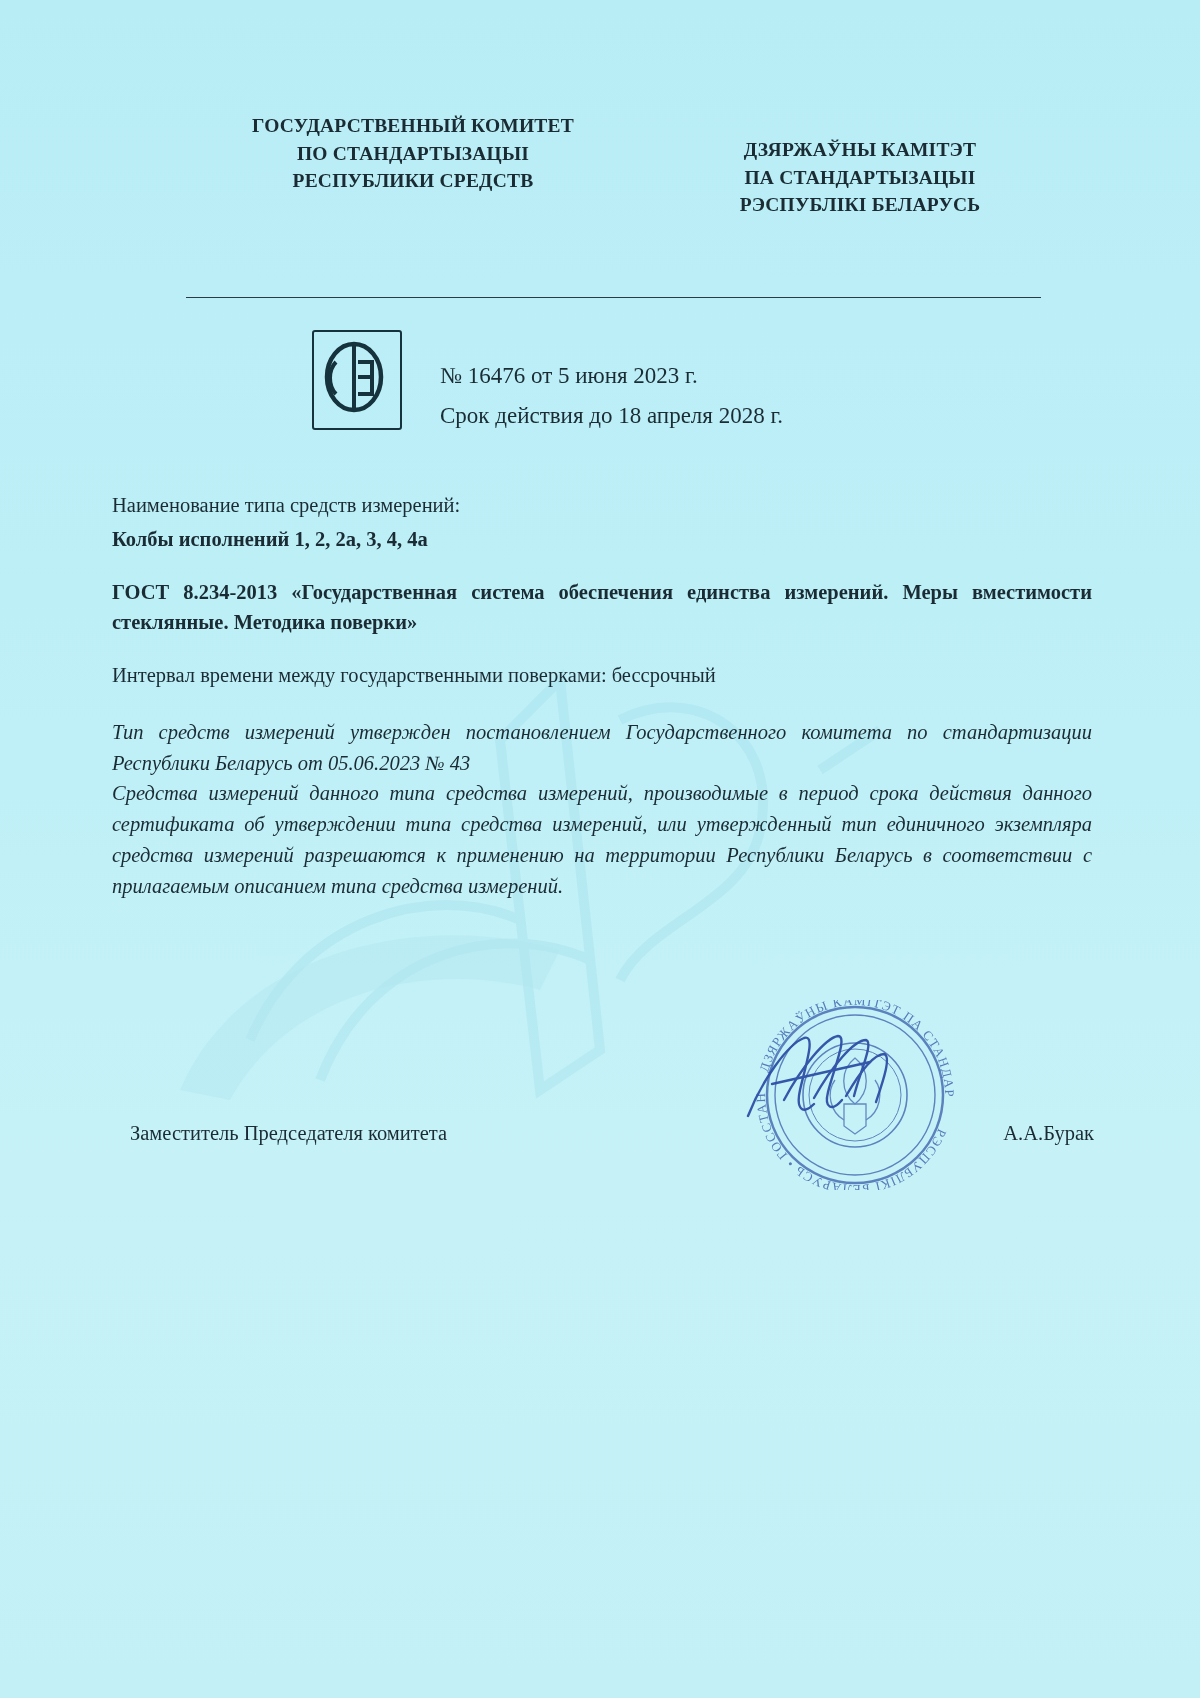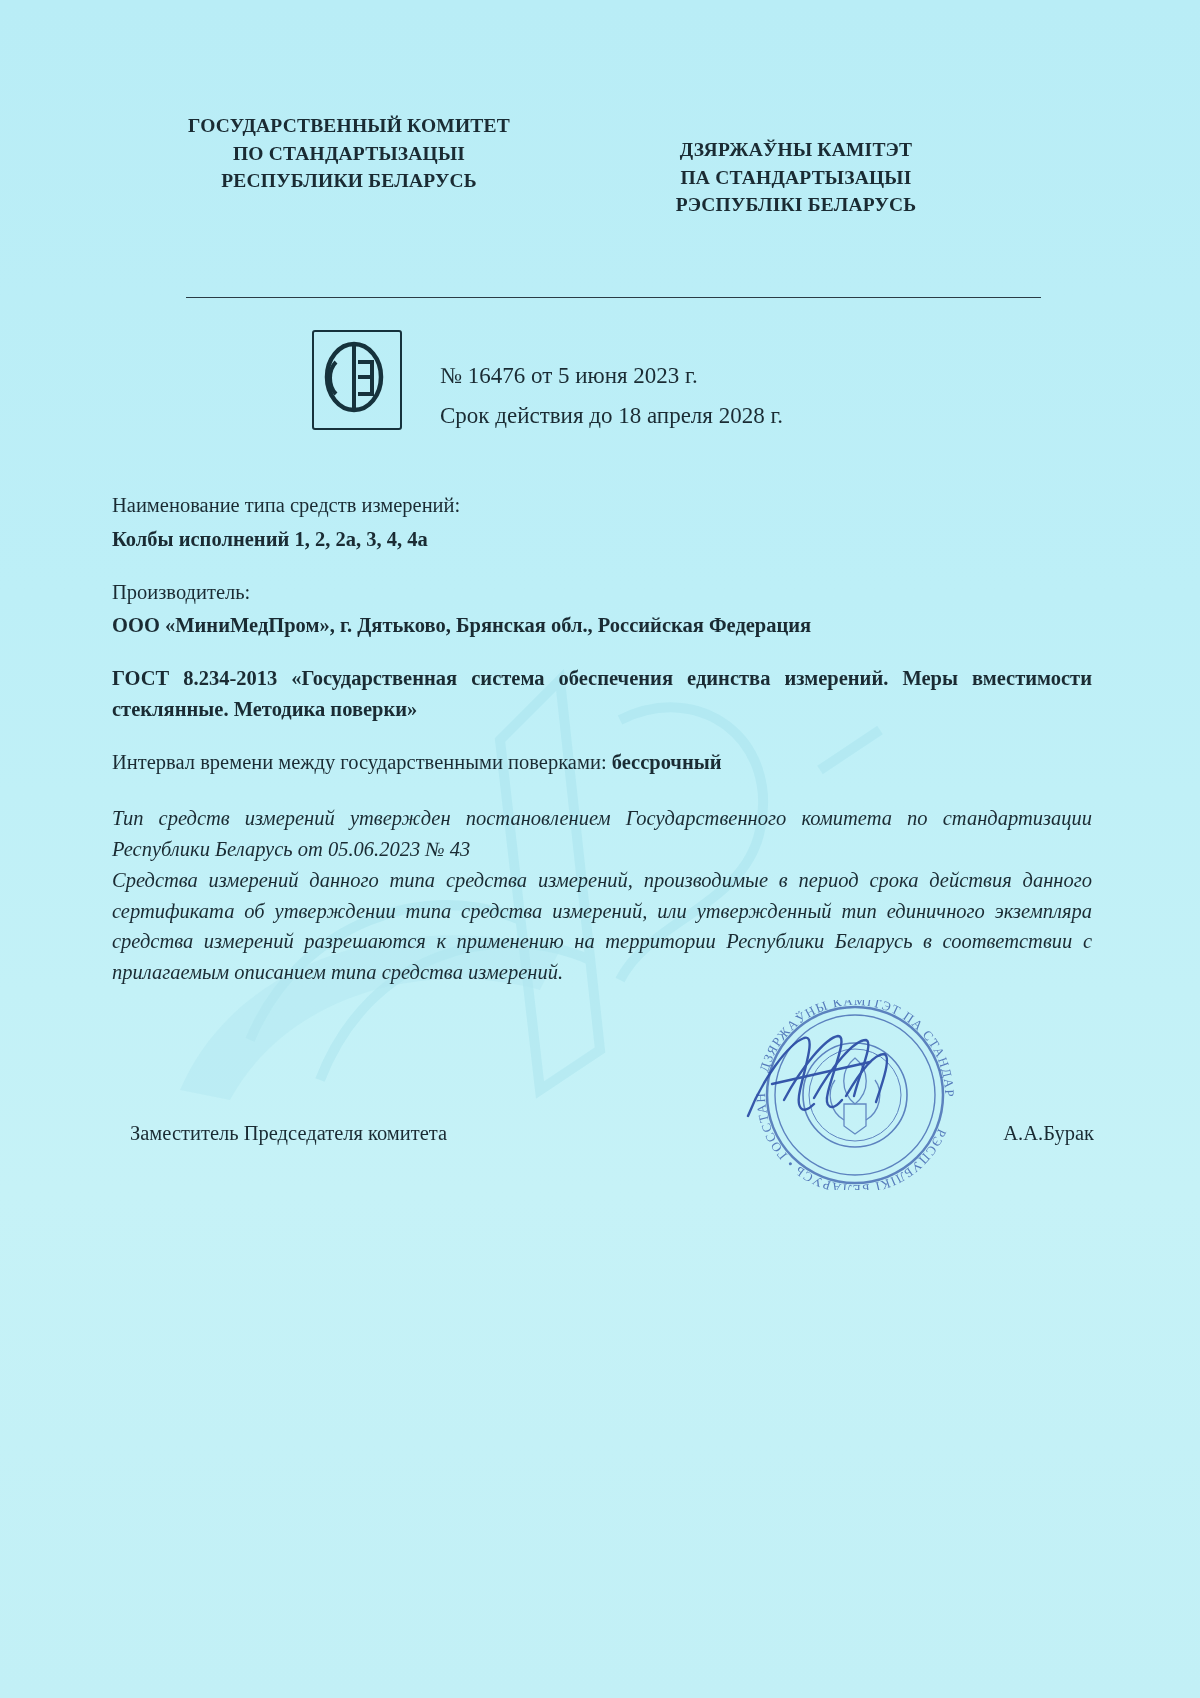--- a/index.html
+++ b/index.html
@@ -31,24 +31,24 @@
   .page {
     position: absolute;
     left: 0; top: 0;
     width: 1200px;
     height: 1698px;
   }
 
   .header-row {
     position: absolute;
     top: 112px;
-    left: 92px;
+    left: 108px;
     width: 990px;
     display: flex;
-    justify-content: flex-start;
+    justify-content: center;
   }
   .header-block {
     text-align: center;
     font-weight: bold;
     font-size: 19.5px;
     line-height: 1.42;
     letter-spacing: 0.2px;
   }
   .header-block.left { width: 410px; margin-left: 52px; }
   .header-block.right { width: 380px; margin-left: 52px; margin-top: 24px; }
@@ -104,21 +104,21 @@
     line-height: 1.5;
   }
   .field { margin-bottom: 22px; }
   .field .label { display: block; margin-bottom: 3px; }
   .field .value { display: block; font-weight: bold; }
   .field .value.justify {
     text-align: justify;
     text-align-last: left;
   }
   .inline-field { margin-bottom: 26px; }
-  .inline-field .strong { font-weight: bold; }
+  .inline-field .strong { font-weight: normal; }
 
   .para {
     text-align: justify;
     text-align-last: left;
     margin: 0 0 0 0;
     font-style: italic;
   }
   .para.tight { margin-bottom: 0; }
 
   .sign-row {
@@ -170,21 +170,21 @@
     </g>
   </svg>
 </div>
 
 <div class="page">
 
   <div class="header-row">
     <div class="header-block left">
       <div>ГОСУДАРСТВЕННЫЙ КОМИТЕТ</div>
       <div>ПО СТАНДАРТЫЗАЦЫІ</div>
-      <div>РЕСПУБЛИКИ БЕЛАРУСЬ</div>
+      <div>РЕСПУБЛИКИ СРЕДСТВ</div>
     </div>
     <div class="header-block right">
       <div>ДЗЯРЖАЎНЫ КАМІТЭТ</div>
       <div>ПА СТАНДАРТЫЗАЦЫІ</div>
       <div>РЭСПУБЛІКІ БЕЛАРУСЬ</div>
     </div>
   </div>
 
 
   <div class="rule"></div>
@@ -208,24 +208,20 @@
     <div>Срок действия до 18 апреля 2028 г.</div>
   </div>
 
   <div class="body">
 
     <div class="field">
       <span class="label">Наименование типа средств измерений:</span>
       <span class="value">Колбы исполнений 1, 2, 2а, 3, 4, 4а</span>
     </div>
 
-    <div class="field">
-      <span class="label">Производитель:</span>
-      <span class="value">ООО «МиниМедПром», г. Дятьково, Брянская обл., Российская Федерация</span>
-    </div>
 
     <div class="field">
       <span class="value justify">ГОСТ 8.234-2013 «Государственная система обеспечения единства измерений. Меры вместимости стеклянные. Методика поверки»</span>
     </div>
 
     <div class="inline-field">
       <span>Интервал времени между государственными поверками: </span><span class="strong">бессрочный</span>
     </div>
 
     <p class="para tight">Тип средств измерений утвержден постановлением Государственного комитета по стандартизации Республики Беларусь от 05.06.2023 № 43</p>

